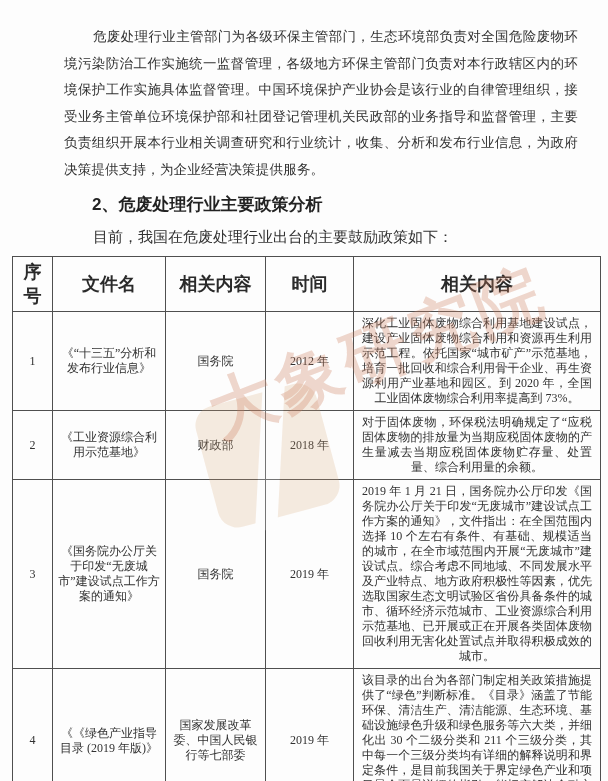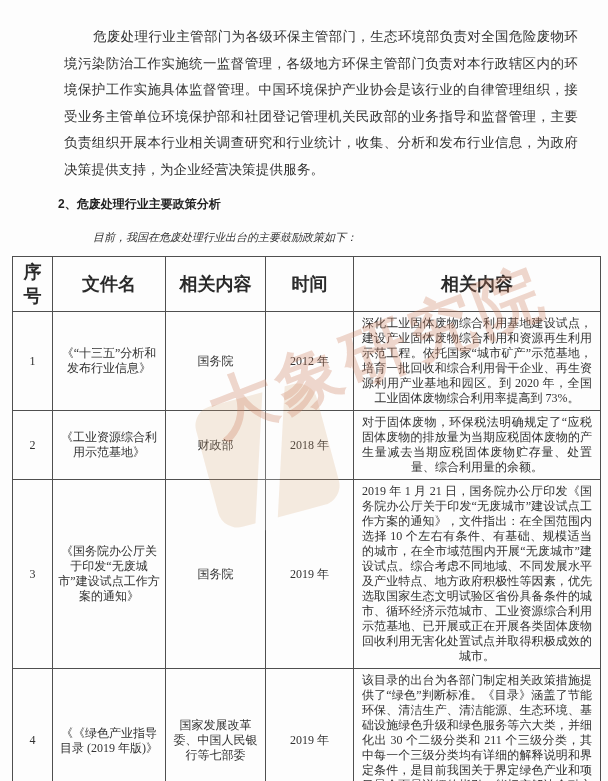--- a/index.html
+++ b/index.html
@@ -24,33 +24,32 @@
   .intro{
     margin:0 30px 0 64px;
     padding-top:24px;
     font-size:13.5px;
     line-height:26.5px;
     text-align:justify;
     text-indent:29px;
     letter-spacing:.2px;
   }
   .section-heading{
-    margin:12px 30px 0 58px;
+    margin:12px 30px 0 92px;
     font-family:"Liberation Sans","DejaVu Sans",sans-serif;
-    font-size:12px;
+    font-size:17px;
     line-height:19px;
     font-weight:bold;
     color:var(--heading_text);
   }
   .table-intro{
     margin:14px 30px 0 64px;
-    font-size:11px;
+    font-size:15px;
     line-height:18px;
     text-indent:29px;
-    font-style:italic;
   }
   
   .policy-table{
     margin:10px 0 0 12px;
     width:588px;
     border-collapse:collapse;
     table-layout:fixed;
     font-size:12px;
     color:var(--text);
   }

